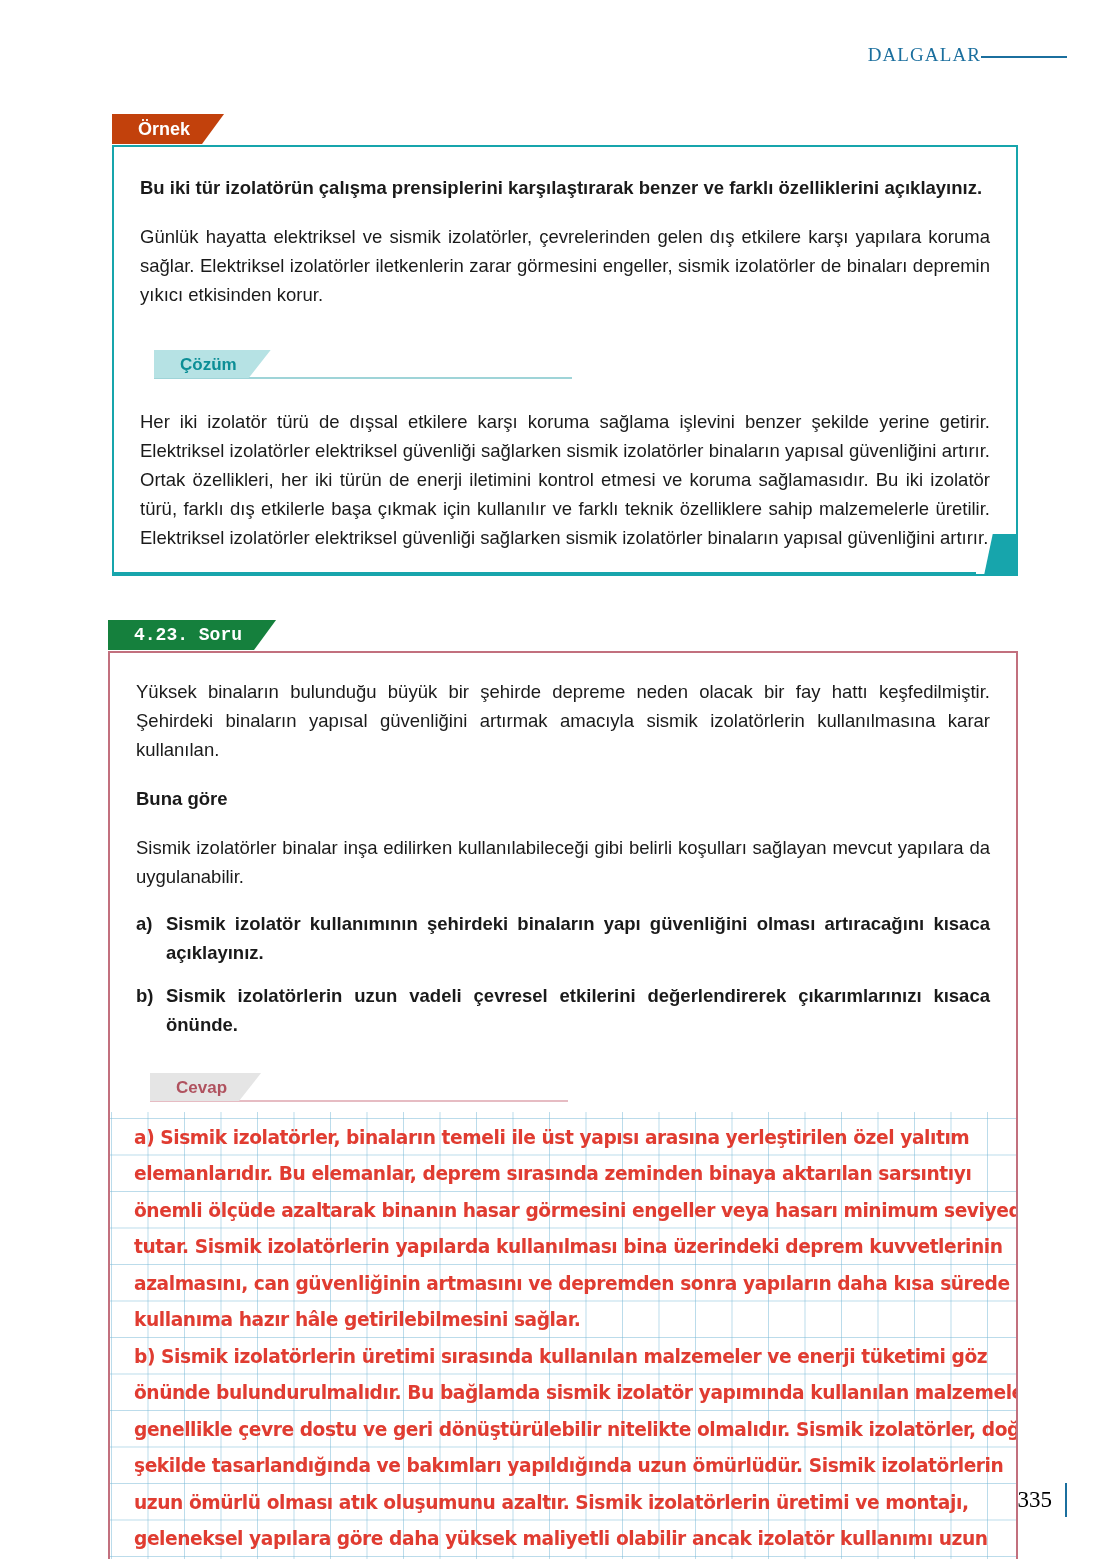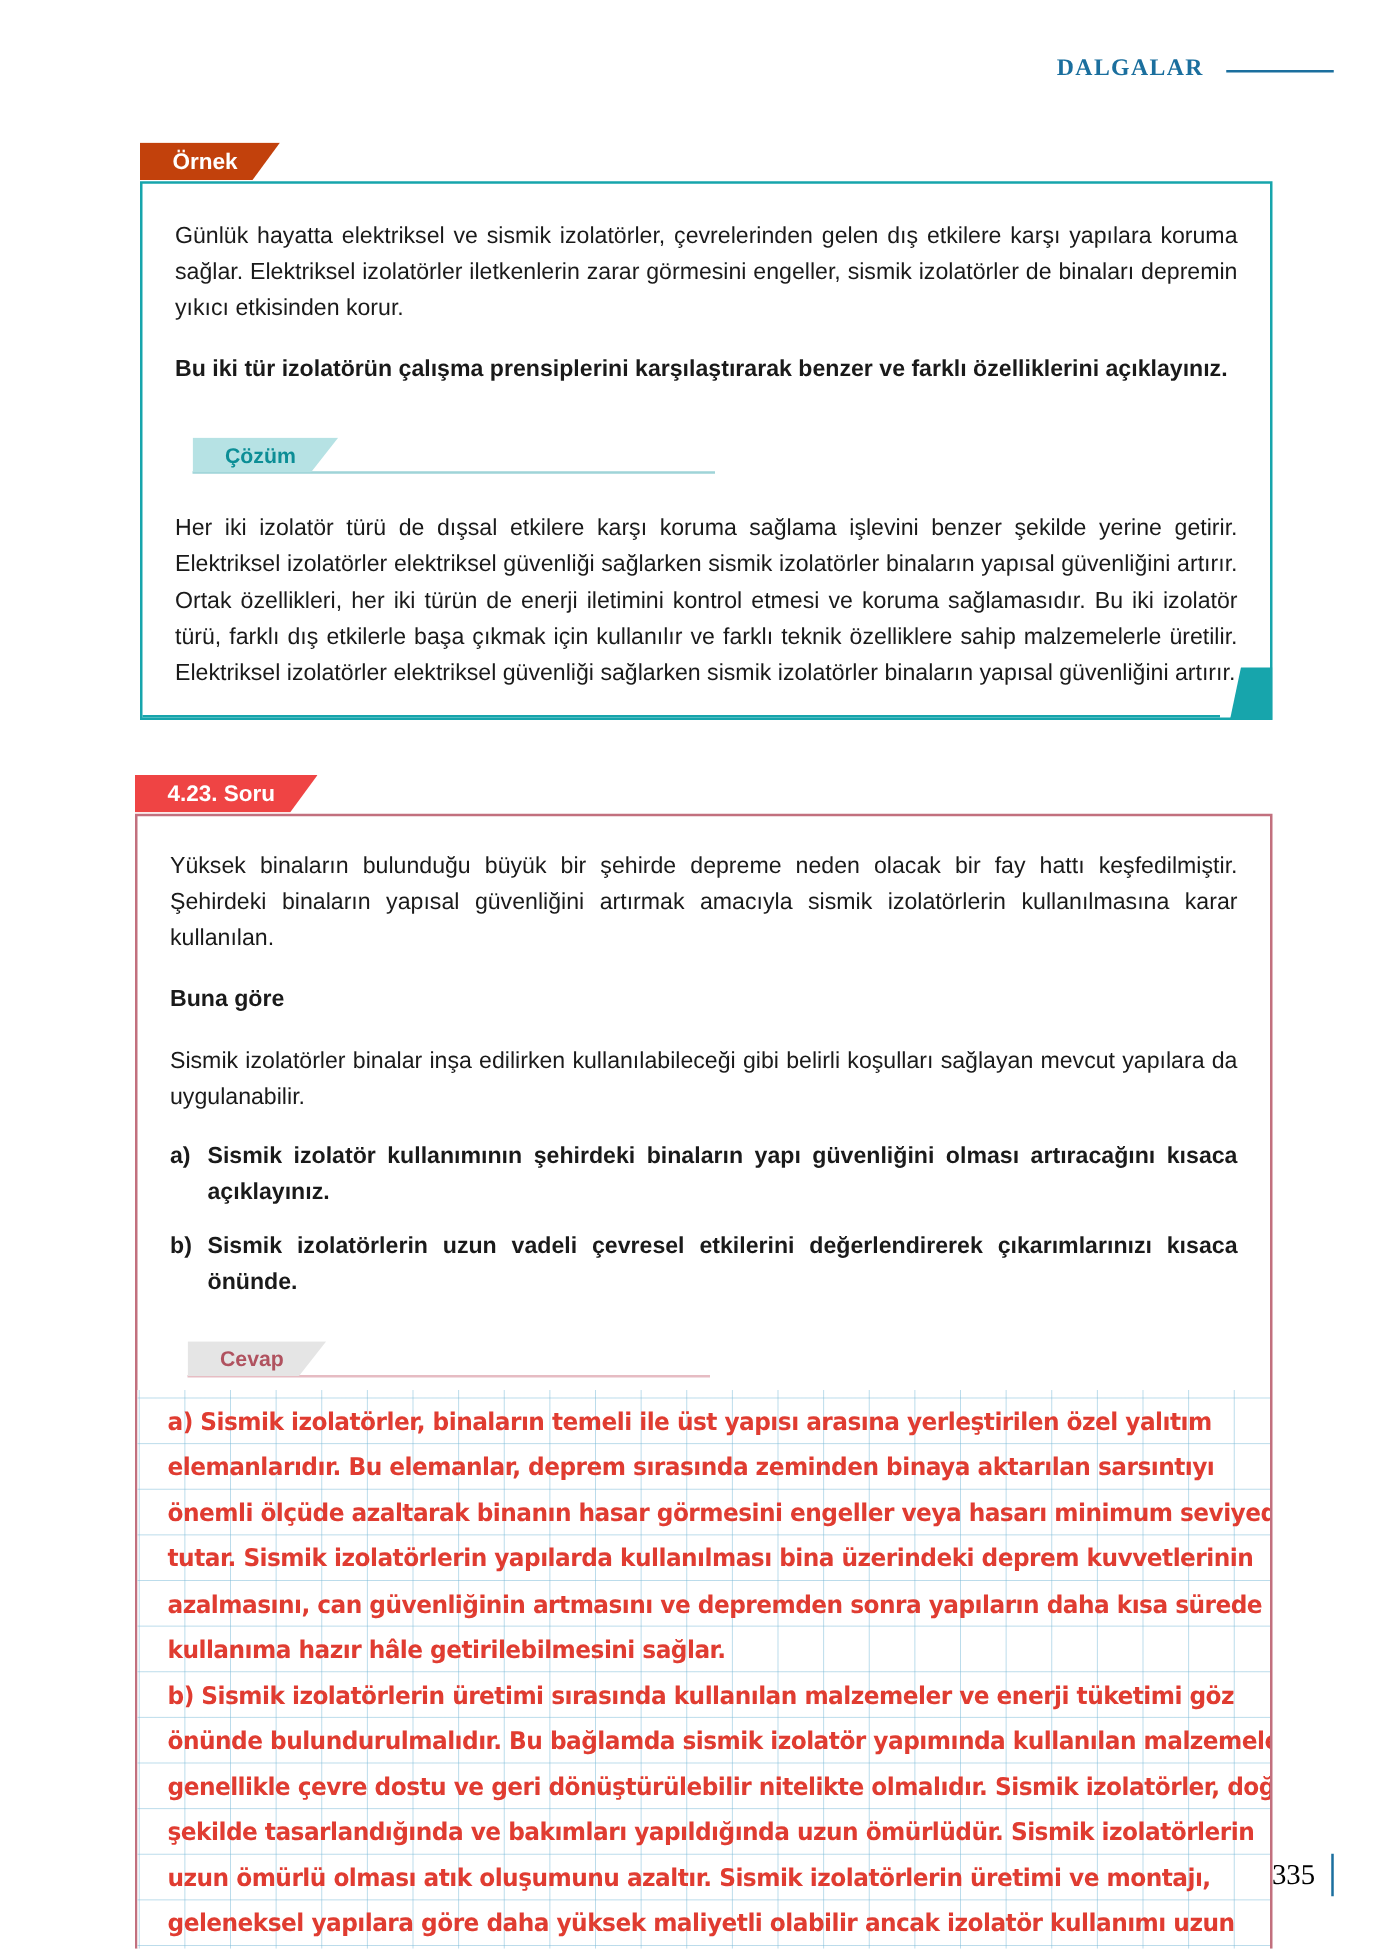--- a/index.html
+++ b/index.html
@@ -19,22 +19,21 @@
     overflow: hidden;
   }
 
   
   .running-header {
     position: absolute;
     top: 44px;
     right: 38px;
     display: flex;
     align-items: center;
-    gap: 18px;
-    font-weight: bold;
+    gap: 0;
   }
   .running-header .hdr-text {
     font-family: "Liberation Serif", serif;
     font-size: 19px;
     letter-spacing: 1.1px;
     color: #1b6f9e;
   }
   .running-header .hdr-rule {
     width: 86px;
     height: 2px;
@@ -182,40 +181,40 @@
   </div>
 
   <div style="position:absolute; left:112px; top:114px; width:906px;">
 
     <div class="tab tab-main" style="background:#c2410c;">
       <span>Örnek</span>
     </div>
 
     <div class="content-box box-teal" style="position:relative; left:0; top:0; width:906px; min-height:392px; margin-top:1px; padding:26px 26px 22px 26px;">
 
+      <p class="body-text b">Bu iki tür izolatörün çalışma prensiplerini karşılaştırarak benzer ve farklı özelliklerini açıklayınız.</p>
       <p class="body-text">Günlük hayatta elektriksel ve sismik izolatörler, çevrelerinden gelen dış etkilere karşı yapılara koruma sağlar. Elektriksel izolatörler iletkenlerin zarar görmesini engeller, sismik izolatörler de binaları depremin yıkıcı etkisinden korur.</p>
-      <p class="body-text b">Bu iki tür izolatörün çalışma prensiplerini karşılaştırarak benzer ve farklı özelliklerini açıklayınız.</p>
 
       <div style="margin-top:41px; margin-left:14px;">
         <div class="tab tab-sub" style="background:#b6e2e4; color:#0c8e96;">
           <span>Çözüm</span>
         </div>
         <div class="sub-rule" style="width:418px;"></div>
       </div>
 
       <p class="body-text" style="margin-top:28px;">Her iki izolatör türü de dışsal etkilere karşı koruma sağlama işlevini benzer şekilde yerine getirir. Elektriksel izolatörler elektriksel güvenliği sağlarken sismik izolatörler binaların yapısal güvenliğini artırır. Ortak özellikleri, her iki türün de enerji iletimini kontrol etmesi ve koruma sağlamasıdır. Bu iki izolatör türü, farklı dış etkilerle başa çıkmak için kullanılır ve farklı teknik özelliklere sahip malzemelerle üretilir. Elektriksel izolatörler elektriksel güvenliği sağlarken sismik izolatörler binaların yapısal güvenliğini artırır.</p>
 
       <div class="corner-rule rule-teal" style="width:862px;"></div>
       <div class="corner-accent accent-teal"></div>
     </div>
   </div>
 
   <div style="position:absolute; left:108px; top:620px; width:910px;">
 
-    <div class="tab tab-main" style="background:#ef4444;">
+    <div class="tab tab-main" style="background:#15803d;font-family:Liberation Mono, monospace;">
       <span>4.23. Soru</span>
     </div>
 
     <div class="content-box box-rose" style="position:relative; width:910px; margin-top:1px; padding:24px 26px 0 26px; min-height:795px;">
 
       <p class="body-text">Yüksek binaların bulunduğu büyük bir şehirde depreme neden olacak bir fay hattı keşfedilmiştir. Şehirdeki binaların yapısal güvenliğini artırmak amacıyla sismik izolatörlerin kullanılmasına karar kullanılan.</p>
       <p class="body-text b" style="margin-top:20px;">Buna göre</p>
       <p class="body-text">Sismik izolatörler binalar inşa edilirken kullanılabileceği gibi belirli koşulları sağlayan mevcut yapılara da uygulanabilir.</p>
 
       <div style="margin-top:18px;">

